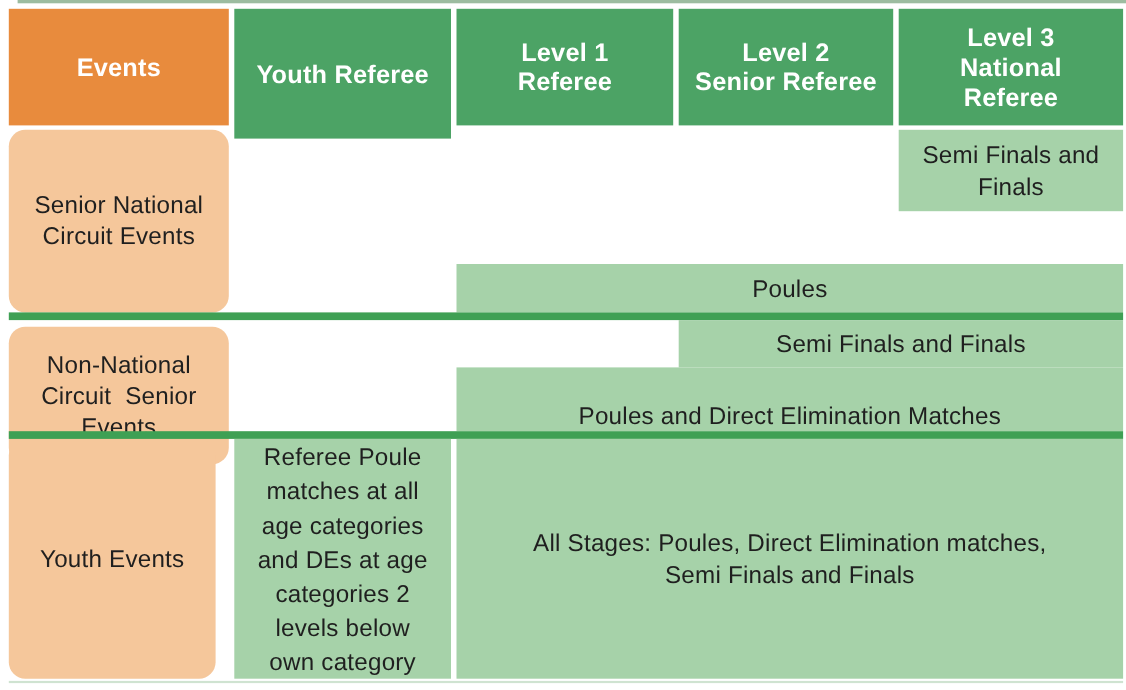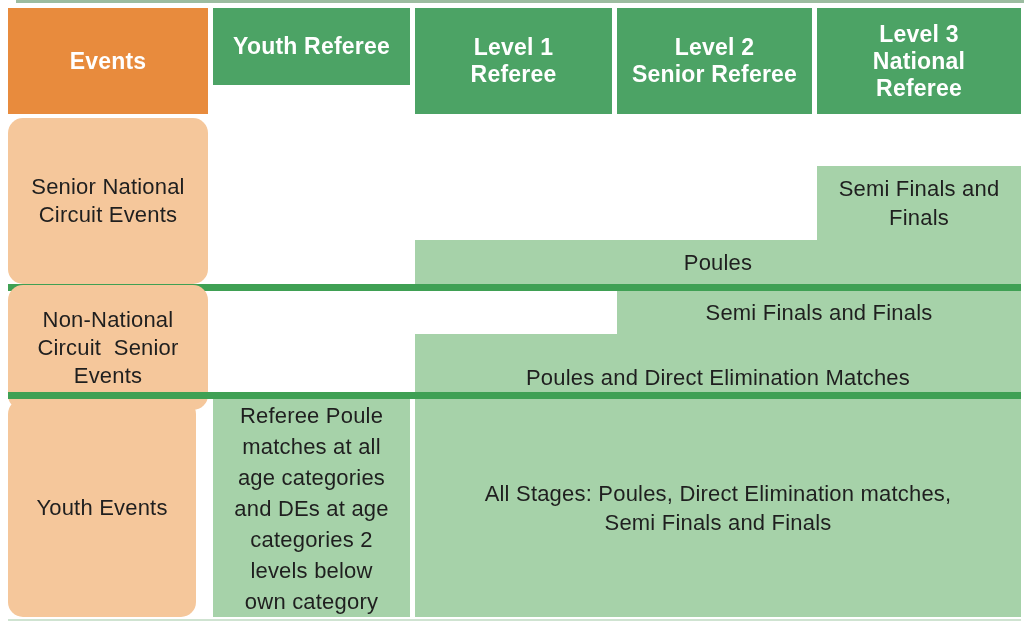--- a/index.html
+++ b/index.html
@@ -55,52 +55,52 @@
 </head>
 <body>
 
 <div class="canvas">
 
   <div class="edge-top" style="left:16px; top:0; width:1008px; height:3px;"></div>
 
   <div class="cell hdr hdr-orange" style="left:8px; top:8px; width:200px; height:106px;">
     <span>Events</span>
   </div>
-  <div class="cell hdr hdr-green" style="left:213px; top:8px; width:197px; height:77px;">
+  <div class="cell hdr hdr-green" style="left:213px; top:8px; width:197px; height:118px;">
     <span>Youth Referee</span>
   </div>
   <div class="cell hdr hdr-green" style="left:415px; top:8px; width:197px; height:106px;">
     <span>Level 1
 Referee</span>
   </div>
   <div class="cell hdr hdr-green" style="left:617px; top:8px; width:195px; height:106px;align-items:center;">
     <span>Level 2
 Senior Referee</span>
   </div>
   <div class="cell hdr hdr-green" style="left:817px; top:8px; width:204px; height:106px;">
     <span>Level 3
 National
 Referee</span>
   </div>
 
   <div class="cell rowlabel" style="left:8px; top:118px; width:200px; height:166px;">
     <span>Senior National
 Circuit Events</span>
   </div>
-  <div class="cell band" style="left:817px; top:118px; width:204px; height:74px;margin-top:48px;">
+  <div class="cell band" style="left:817px; top:118px; width:204px; height:74px;">
     <span>Semi Finals and
 Finals</span>
   </div>
   <div class="cell band" style="left:415px; top:240px; width:606px; height:44px;">
     <span>Poules</span>
   </div>
 
   <div class="sep" style="left:8px; top:284px; width:1013px; height:7px;"></div>
 
-  <div class="cell rowlabel" style="left:8px; top:285px; width:200px; height:125px;">
+  <div class="cell rowlabel" style="left:8px; top:297px; width:200px; height:125px;">
     <span>Non-National
 Circuit  Senior
 Events</span>
   </div>
   <div class="cell band" style="left:617px; top:291px; width:404px; height:43px;">
     <span>Semi Finals and Finals</span>
   </div>
   <div class="cell band" style="left:415px; top:334px; width:606px; height:58px;align-items:flex-end;">
     <span>Poules and Direct Elimination Matches</span>
   </div>

